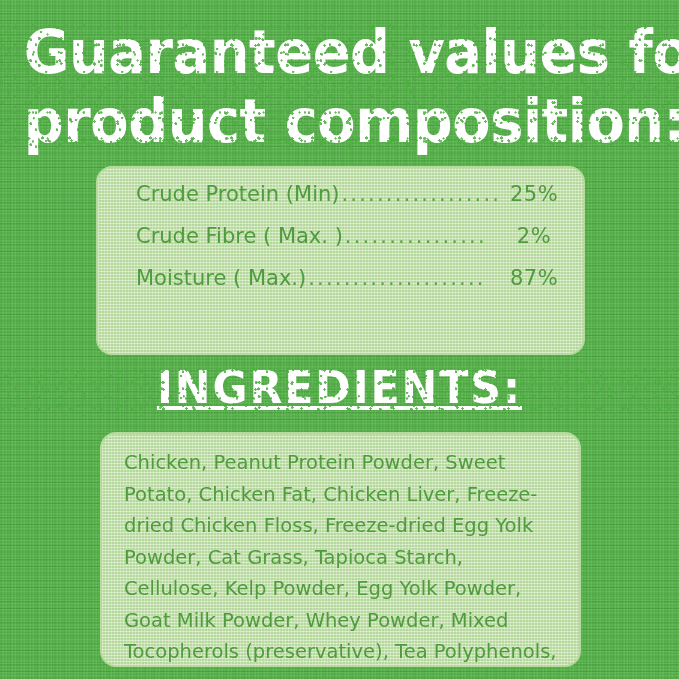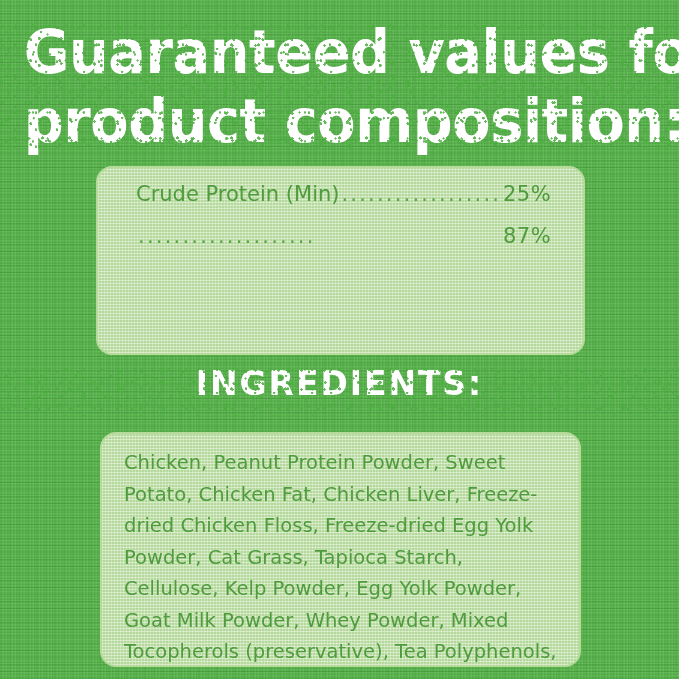--- a/index.html
+++ b/index.html
@@ -83,22 +83,23 @@
     display: block;
     transform: scaleX(0.93);
   }
   #main-title .tline + .tline {
     margin-top: 9px;
   }
 
   #ingredients-heading {
     top: 366px;
     left: 0;
-    font-size: 34px;
+    font-size: 44px;
     letter-spacing: 2px;
+    text-decoration: underline;
   }
   #ingredients-heading .tline {
     display: block;
     transform: scaleX(0.97);
   }
 
   
   .grunge {
     position: absolute;
     left: 0;
@@ -187,21 +188,21 @@
   }
   .ga-leader {
     flex: 1 1 auto;
     overflow: hidden;
     margin: 0 2px;
     letter-spacing: 2.2px;
     color: #5aa648;
   }
   .ga-value {
     flex: 0 0 auto;
-    text-align: left;
+    text-align: center;
     min-width: 62px;
     letter-spacing: 0.5px;
   }
 
   
   #ingredients-body {
     position: absolute;
     left: 22px;
     right: 16px;
     top: 13px;
@@ -230,22 +231,28 @@
     <div class="panel-texture"></div>
     <div id="guaranteed-rows">
 
       <div class="ga-row">
         <span class="ga-label">Crude Protein (Min)</span>
         <span class="ga-leader">..................</span>
         <span class="ga-value">25%</span>
       </div>
 
 
-
       <div class="ga-row">
+        <span class="ga-label">Crude Fibre   ( Max. )</span>
+        <span class="ga-leader">................</span>
+        <span class="ga-value">2%</span>
+      </div>
+
+      <div class="ga-row">
+        <span class="ga-label">Moisture  ( Max.)</span>
         <span class="ga-leader">....................</span>
         <span class="ga-value">87%</span>
       </div>
 
     </div>
   </div>
 
   <div class="heading" id="ingredients-heading">
     <span class="tline">INGREDIENTS:</span>
   </div>

